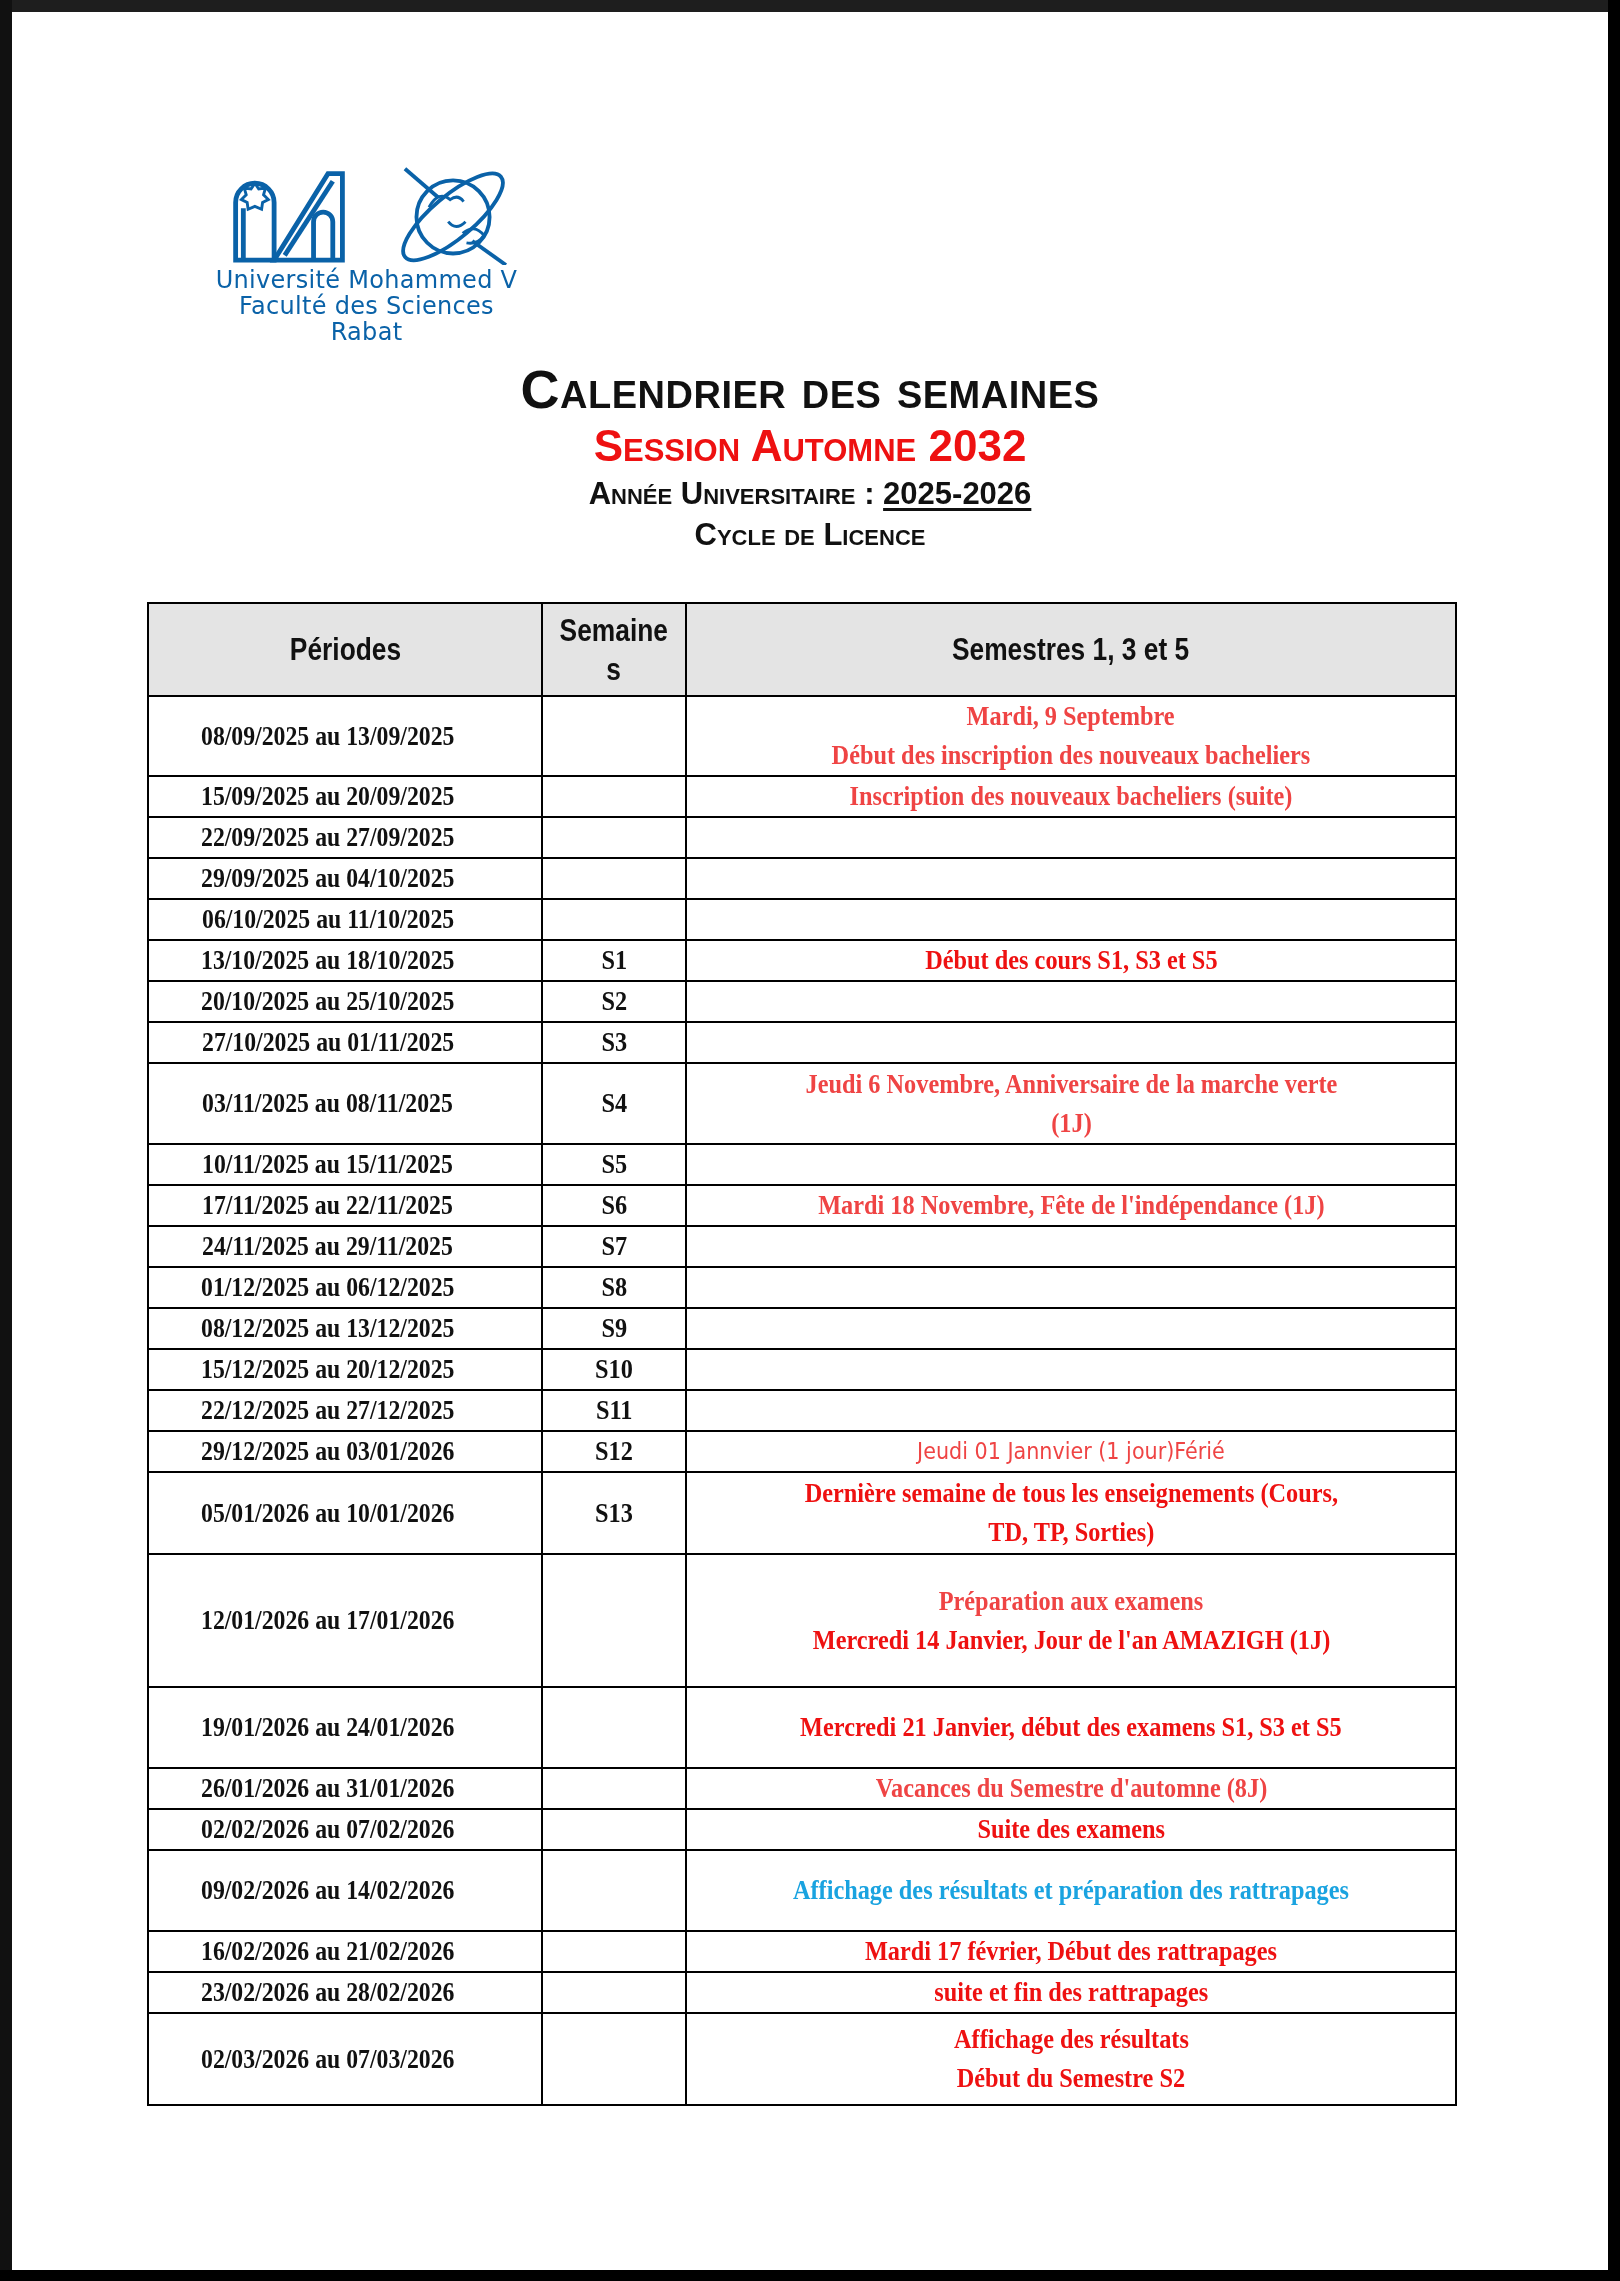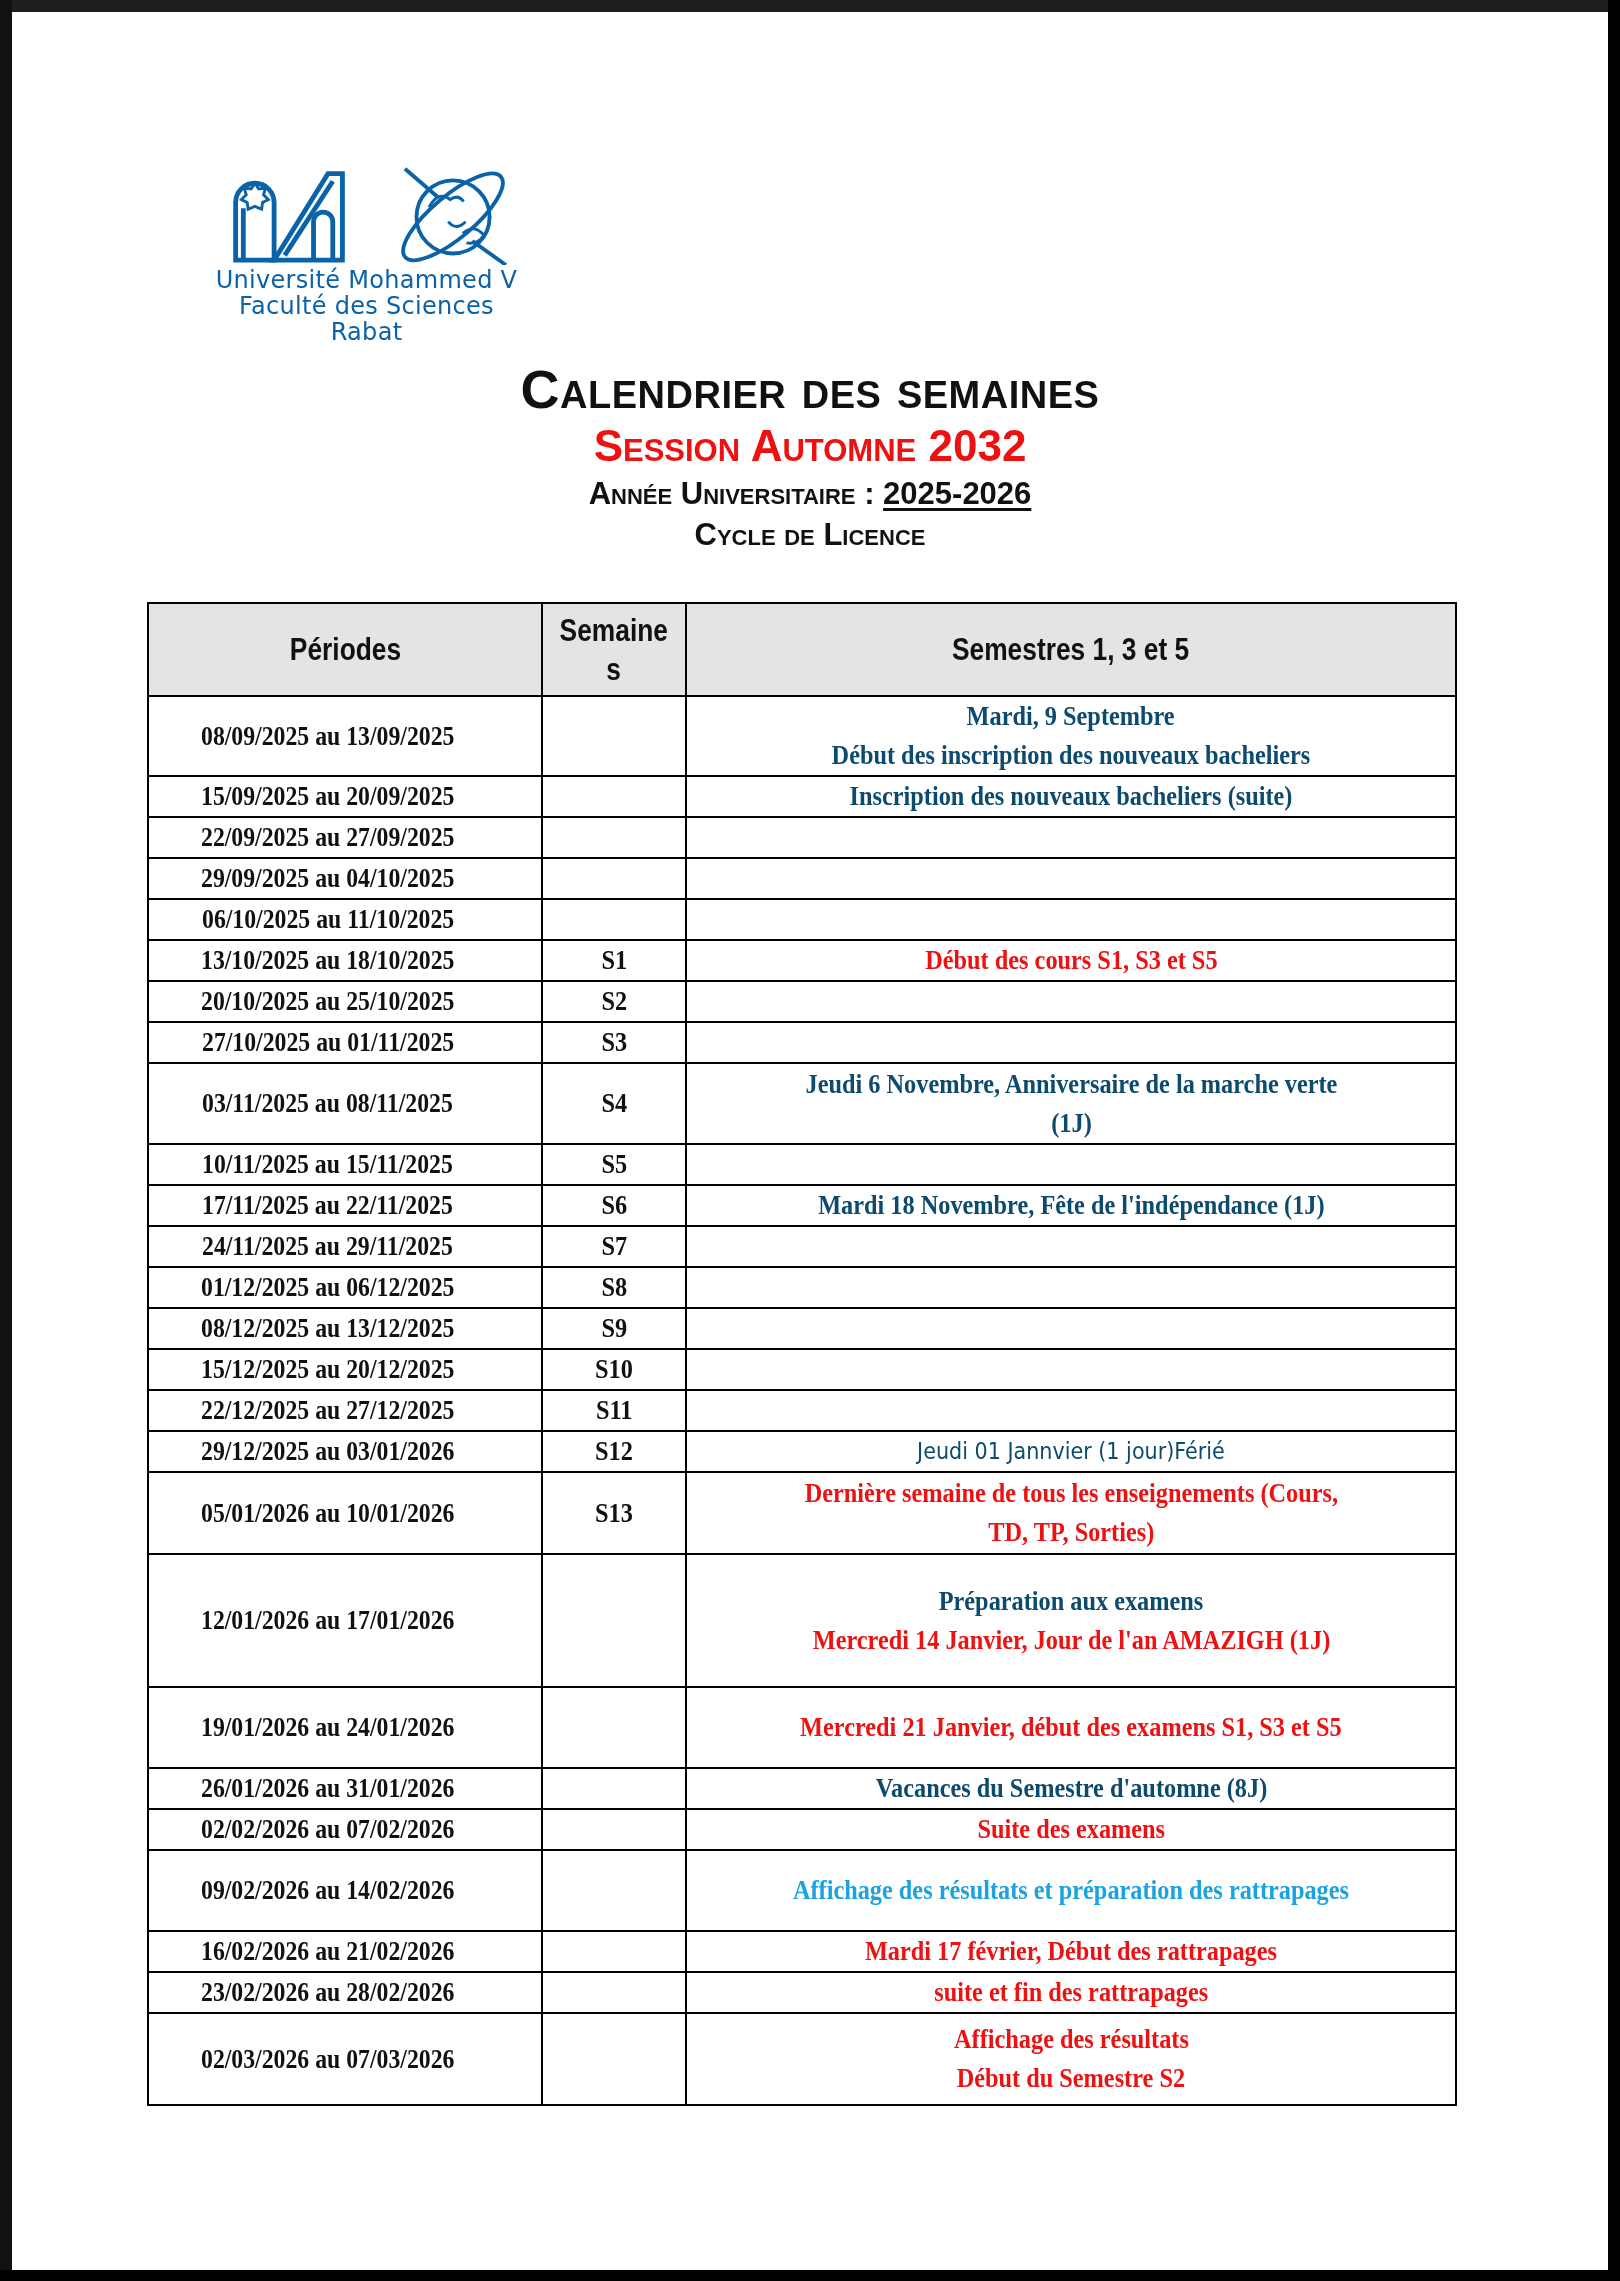--- a/index.html
+++ b/index.html
@@ -51,21 +51,21 @@
   th .narrow { display:inline-block; transform:scaleX(0.85); }
   table.cal td {
     font-family:"Liberation Serif", serif; font-weight:bold; font-size:27px; line-height:39px; color:#111;
   }
   td.period { text-align:left; padding-left:3.9px; white-space:nowrap; }
   td.period span { display:inline-block; transform:scaleX(0.88); transform-origin:left center; }
   td.week span { display:inline-block; transform:scaleX(0.9); }
   td.event { padding:0 5.8px; }
   td.event .line { display:block; white-space:nowrap; }
   td.event .line span { display:inline-block; transform:scaleX(0.9); }
-  .c-black { color:#0c4a6e; }
+  .c-black { color:#ef4444; }
   .c-red { color:#ee1111; }
   .c-blue { color:#1aa3e0; }
   .sans { font-family:"DejaVu Sans", sans-serif; font-weight:normal; font-size:23px; }
 </style>
 </head>
 <body>
 
 <div class="frame-top"></div>
 <div class="frame-left"></div>
 <div class="frame-right"></div>

